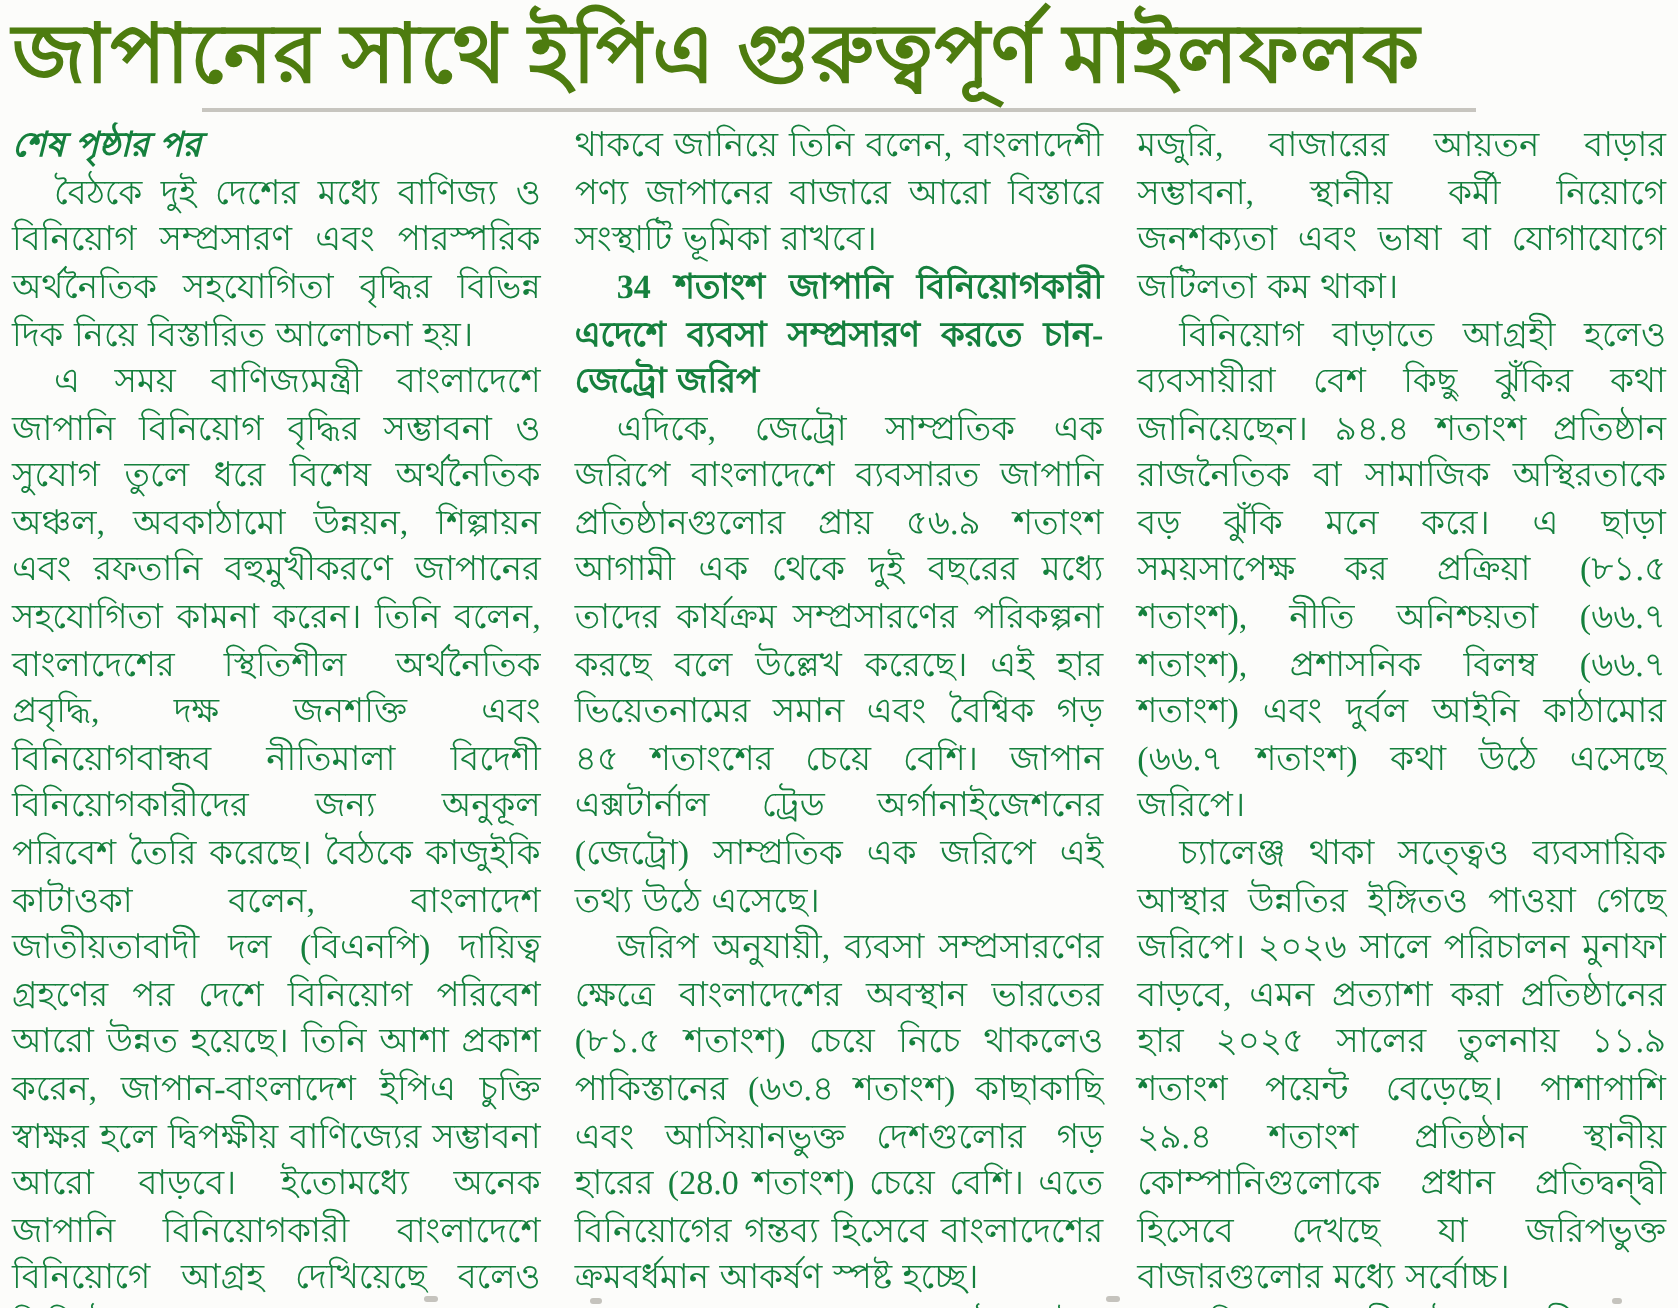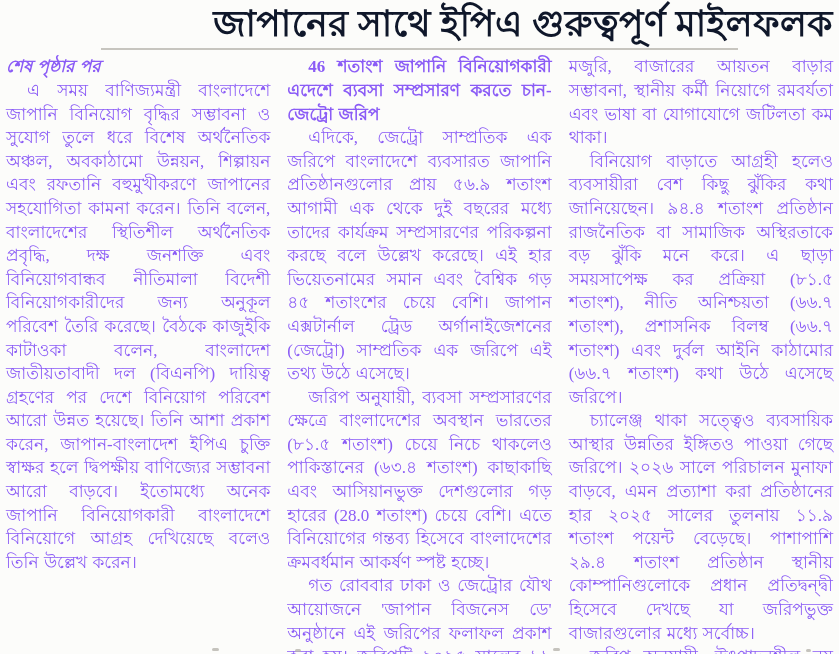--- a/index.html
+++ b/index.html
@@ -17,26 +17,26 @@
   }
   .page {
     width: 839px;
     height: 654px;
     box-sizing: border-box;
     padding: 4px 6px 0 6px;
     position: relative;
   }
   .headline {
     margin: 0;
-    text-align: right;
-    font-size: 36px;
+    text-align: left;
+    font-size: 41px;
     line-height: 1.15;
     font-weight: 700;
     letter-spacing: 0.5px;
-    color: #0f172a;
+    color: #4d7c0f;
   }
   .headline-rule {
     width: 77%;
     height: 0;
     border-top: 2px solid #c7c5bf;
     margin: 3px auto 5px auto;
   }
   .columns {
     display: flex;
     gap: 17px;
@@ -46,21 +46,21 @@
     flex: 1 1 0;
     min-width: 0;
   }
   .col p {
     margin: 0;
     font-size: 17px;
     line-height: 23.6px;
     text-align: justify;
     text-justify: inter-word;
     word-spacing: 1px;
-    color: #8b5cf6;
+    color: #15803d;
   }
   .col p.indent {
     text-indent: 21px;
   }
   .note {
     font-weight: 700;
     font-style: italic;
     font-size: 18px;
   }
   .subhead {
@@ -81,34 +81,36 @@
 <div class="page">
 
   <h1 class="headline">জাপানের সাথে ইপিএ গুরুত্বপূর্ণ মাইলফলক</h1>
 
   <div class="headline-rule"></div>
 
   <div class="columns">
 
     <div class="col">
       <p class="note">শেষ পৃষ্ঠার পর</p>
+      <p class="indent">বৈঠকে দুই দেশের মধ্যে বাণিজ্য ও বিনিয়োগ সম্প্রসারণ এবং পারস্পরিক অর্থনৈতিক সহযোগিতা বৃদ্ধির বিভিন্ন দিক নিয়ে বিস্তারিত আলোচনা হয়।</p>
       <p class="indent">এ সময় বাণিজ্যমন্ত্রী বাংলাদেশে জাপানি বিনিয়োগ বৃদ্ধির সম্ভাবনা ও সুযোগ তুলে ধরে বিশেষ অর্থনৈতিক অঞ্চল, অবকাঠামো উন্নয়ন, শিল্পায়ন এবং রফতানি বহুমুখীকরণে জাপানের সহযোগিতা কামনা করেন। তিনি বলেন, বাংলাদেশের স্থিতিশীল অর্থনৈতিক প্রবৃদ্ধি, দক্ষ জনশক্তি এবং বিনিয়োগবান্ধব নীতিমালা বিদেশী বিনিয়োগকারীদের জন্য অনুকূল পরিবেশ তৈরি করেছে। বৈঠকে কাজুইকি কাটাওকা বলেন, বাংলাদেশ জাতীয়তাবাদী দল (বিএনপি) দায়িত্ব গ্রহণের পর দেশে বিনিয়োগ পরিবেশ আরো উন্নত হয়েছে। তিনি আশা প্রকাশ করেন, জাপান-বাংলাদেশ ইপিএ চুক্তি স্বাক্ষর হলে দ্বিপক্ষীয় বাণিজ্যের সম্ভাবনা আরো বাড়বে। ইতোমধ্যে অনেক জাপানি বিনিয়োগকারী বাংলাদেশে বিনিয়োগে আগ্রহ দেখিয়েছে বলেও তিনি উল্লেখ করেন।</p>
 
     </div>
 
     <div class="col">
-      <p class="subhead indent">46 শতাংশ জাপানি বিনিয়োগকারী এদেশে ব্যবসা সম্প্রসারণ করতে চান-জেট্রো জরিপ</p>
+      <p>থাকবে জানিয়ে তিনি বলেন, বাংলাদেশী পণ্য জাপানের বাজারে আরো বিস্তারে সংস্থাটি ভূমিকা রাখবে।</p>
+      <p class="subhead indent">34 শতাংশ জাপানি বিনিয়োগকারী এদেশে ব্যবসা সম্প্রসারণ করতে চান-জেট্রো জরিপ</p>
       <p class="indent">এদিকে, জেট্রো সাম্প্রতিক এক জরিপে বাংলাদেশে ব্যবসারত জাপানি প্রতিষ্ঠানগুলোর প্রায় ৫৬.৯ শতাংশ আগামী এক থেকে দুই বছরের মধ্যে তাদের কার্যক্রম সম্প্রসারণের পরিকল্পনা করছে বলে উল্লেখ করেছে। এই হার ভিয়েতনামের সমান এবং বৈশ্বিক গড় ৪৫ শতাংশের চেয়ে বেশি। জাপান এক্সটার্নাল ট্রেড অর্গানাইজেশনের (জেট্রো) সাম্প্রতিক এক জরিপে এই তথ্য উঠে এসেছে।</p>
       <p class="indent">জরিপ অনুযায়ী, ব্যবসা সম্প্রসারণের ক্ষেত্রে বাংলাদেশের অবস্থান ভারতের (৮১.৫ শতাংশ) চেয়ে নিচে থাকলেও পাকিস্তানের (৬৩.৪ শতাংশ) কাছাকাছি এবং আসিয়ানভুক্ত দেশগুলোর গড় হারের (28.0 শতাংশ) চেয়ে বেশি। এতে বিনিয়োগের গন্তব্য হিসেবে বাংলাদেশের ক্রমবর্ধমান আকর্ষণ স্পষ্ট হচ্ছে।</p>
       <p class="indent">গত রোববার ঢাকা ও জেট্রোর যৌথ আয়োজনে 'জাপান বিজনেস ডে' অনুষ্ঠানে এই জরিপের ফলাফল প্রকাশ করা হয়। জরিপটি ২০২৫ সালের ১৯ আগস্ট থেকে ১৭ সেপ্টেম্বরের মধ্যে পরিচালিত হয়েছিল।</p>
 
     </div>
 
     <div class="col">
-      <p>মজুরি, বাজারের আয়তন বাড়ার সম্ভাবনা, স্থানীয় কর্মী নিয়োগে রমবর্যতা এবং ভাষা বা যোগাযোগে জটিলতা কম থাকা।</p>
+      <p>মজুরি, বাজারের আয়তন বাড়ার সম্ভাবনা, স্থানীয় কর্মী নিয়োগে জনশক্যতা এবং ভাষা বা যোগাযোগে জটিলতা কম থাকা।</p>
       <p class="indent">বিনিয়োগ বাড়াতে আগ্রহী হলেও ব্যবসায়ীরা বেশ কিছু ঝুঁকির কথা জানিয়েছেন। ৯৪.৪ শতাংশ প্রতিষ্ঠান রাজনৈতিক বা সামাজিক অস্থিরতাকে বড় ঝুঁকি মনে করে। এ ছাড়া সময়সাপেক্ষ কর প্রক্রিয়া (৮১.৫ শতাংশ), নীতি অনিশ্চয়তা (৬৬.৭ শতাংশ), প্রশাসনিক বিলম্ব (৬৬.৭ শতাংশ) এবং দুর্বল আইনি কাঠামোর (৬৬.৭ শতাংশ) কথা উঠে এসেছে জরিপে।</p>
       <p class="indent">চ্যালেঞ্জ থাকা সত্ত্বেও ব্যবসায়িক আস্থার উন্নতির ইঙ্গিতও পাওয়া গেছে জরিপে। ২০২৬ সালে পরিচালন মুনাফা বাড়বে, এমন প্রত্যাশা করা প্রতিষ্ঠানের হার ২০২৫ সালের তুলনায় ১১.৯ শতাংশ পয়েন্ট বেড়েছে। পাশাপাশি ২৯.৪ শতাংশ প্রতিষ্ঠান স্থানীয় কোম্পানিগুলোকে প্রধান প্রতিদ্বন্দ্বী হিসেবে দেখছে যা জরিপভুক্ত বাজারগুলোর মধ্যে সর্বোচ্চ।</p>
       <p class="indent">জরিপ অনুযায়ী, উৎপাদনশীল নয় এমন খাতে ব্যবসা বাড়ানোর আগ্রহ সবচেয়ে বেশি (৬২.২ শতাংশ), যেখানে উৎপাদনশীল খাতে এই হার ৪৭.৬ শতাংশ।</p>
 
     </div>
 
   </div>
 
   <span class="scan-mark" style="left:212px; top:648px; width:7px;"></span>
   <span class="scan-mark" style="left:295px; top:649px; width:6px;"></span>

